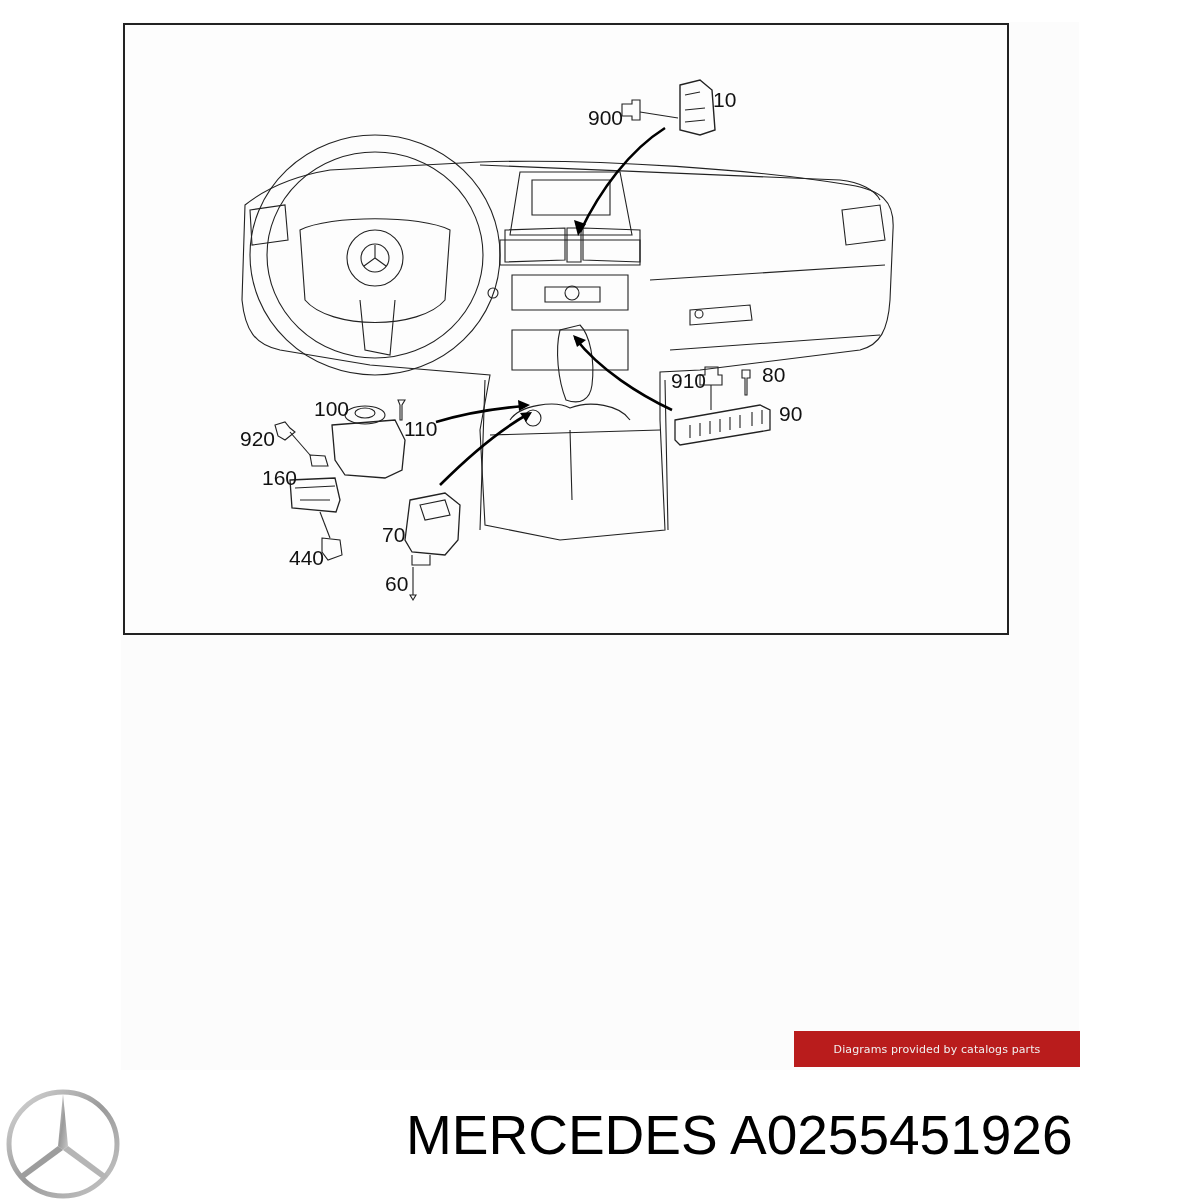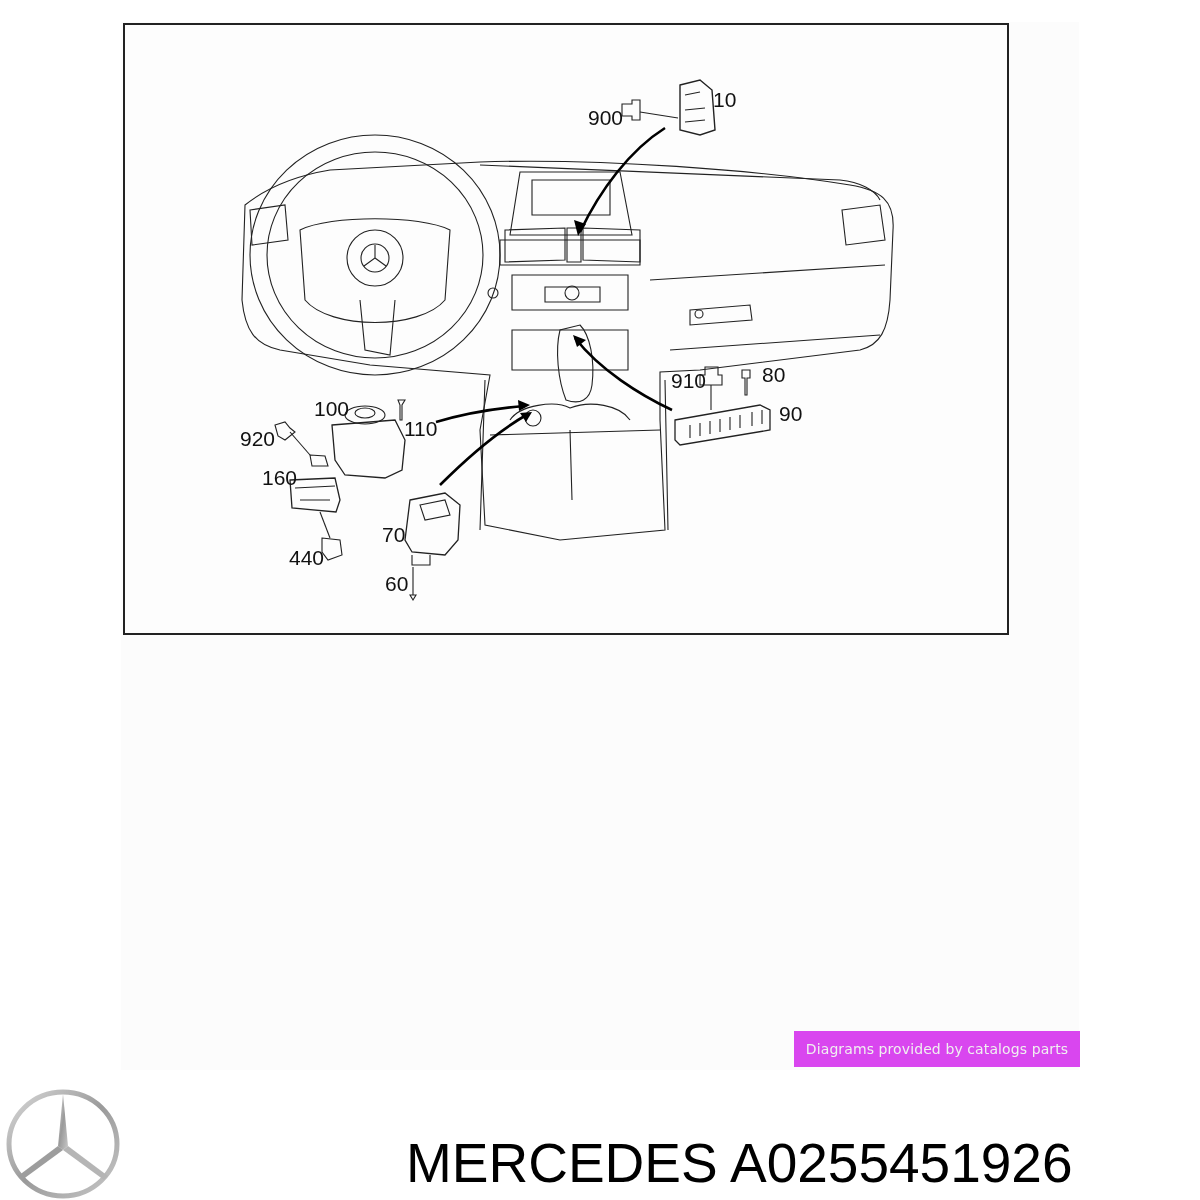--- a/index.html
+++ b/index.html
@@ -1,23 +1,23 @@
 <!DOCTYPE html>
 <html><head>
 <meta charset="utf-8">
 <style>
   html, body { margin: 0; padding: 0; background: #ffffff; }
   body { width: 1200px; height: 1200px; position: relative; overflow: hidden; font-family: "Liberation Sans", sans-serif; }
   .bg-panel { position: absolute; left: 121px; top: 22px; width: 958px; height: 1048px; background: #fcfcfc; }
   .frame { position: absolute; left: 123px; top: 23px; width: 886px; height: 612px; border: 2px solid #222; background: #fdfdfd; box-sizing: border-box; }
   .diagram-svg { position: absolute; left: 0; top: 0; width: 1200px; height: 1200px; }
   .callout { position: absolute; font-family: "Liberation Sans", sans-serif; font-size: 21px; color: #111; line-height: 1; }
-  .credit { position: absolute; left: 794px; top: 1031px; width: 286px; height: 36px; background: #d946ef; color: #f0f0f0; font-family: "DejaVu Sans", sans-serif; font-size: 14px; display: flex; align-items: center; justify-content: center; letter-spacing: 0.1px; }
+  .credit { position: absolute; left: 794px; top: 1031px; width: 286px; height: 36px; background: #b91c1c; color: #f0f0f0; font-family: "DejaVu Sans", sans-serif; font-size: 11px; display: flex; align-items: center; justify-content: center; letter-spacing: 0.1px; }
   .logo { position: absolute; left: 4px; top: 1088px; width: 118px; height: 112px; }
-  .title { position: absolute; left: 406px; top: 1108px; font-family: "Liberation Sans", sans-serif; font-size: 55px; color: #000; letter-spacing: 0px; line-height: 1; white-space: nowrap; margin-top: 28px; }
+  .title { position: absolute; left: 406px; top: 1108px; font-family: "Liberation Sans", sans-serif; font-size: 55px; color: #000; letter-spacing: 0px; line-height: 1; white-space: nowrap; }
 </style>
 </head>
 <body>
 
 <div class="bg-panel"></div>
 <div class="frame"></div>
 
 <svg class="diagram-svg" viewBox="0 0 1200 1200" fill="none" stroke="#222" stroke-width="1.1">
 
   <g>

